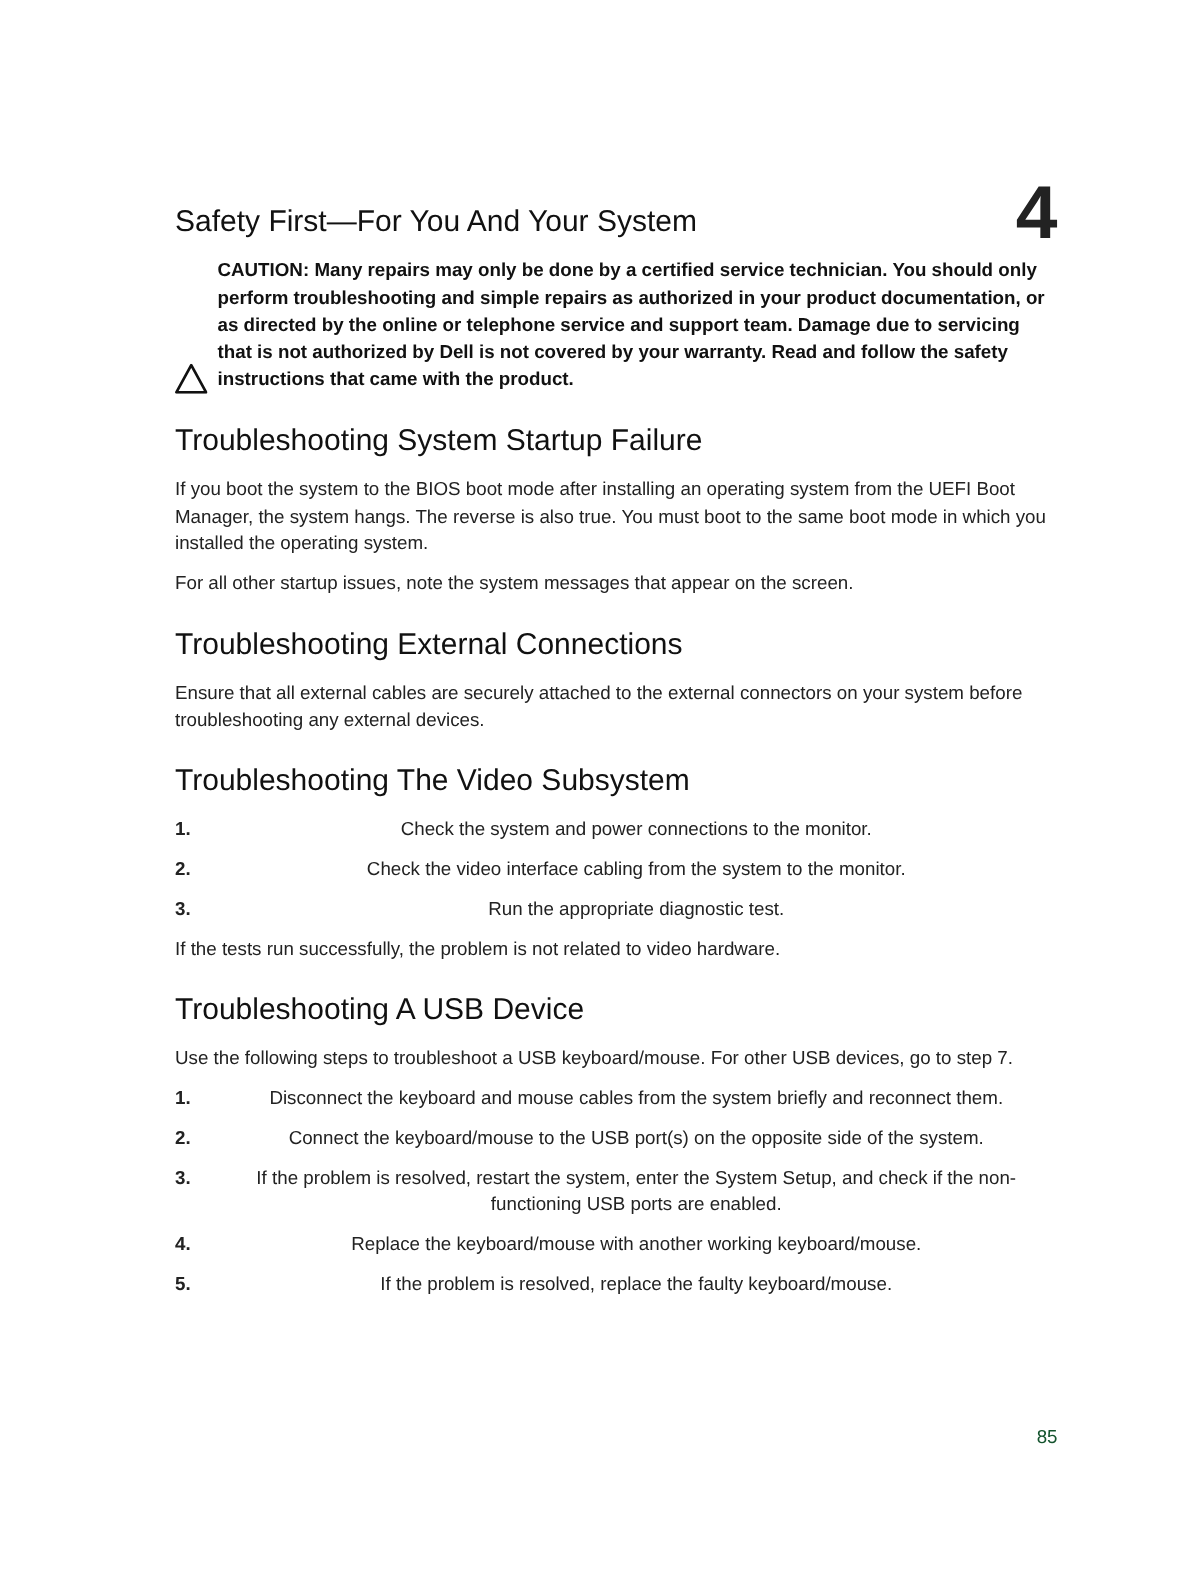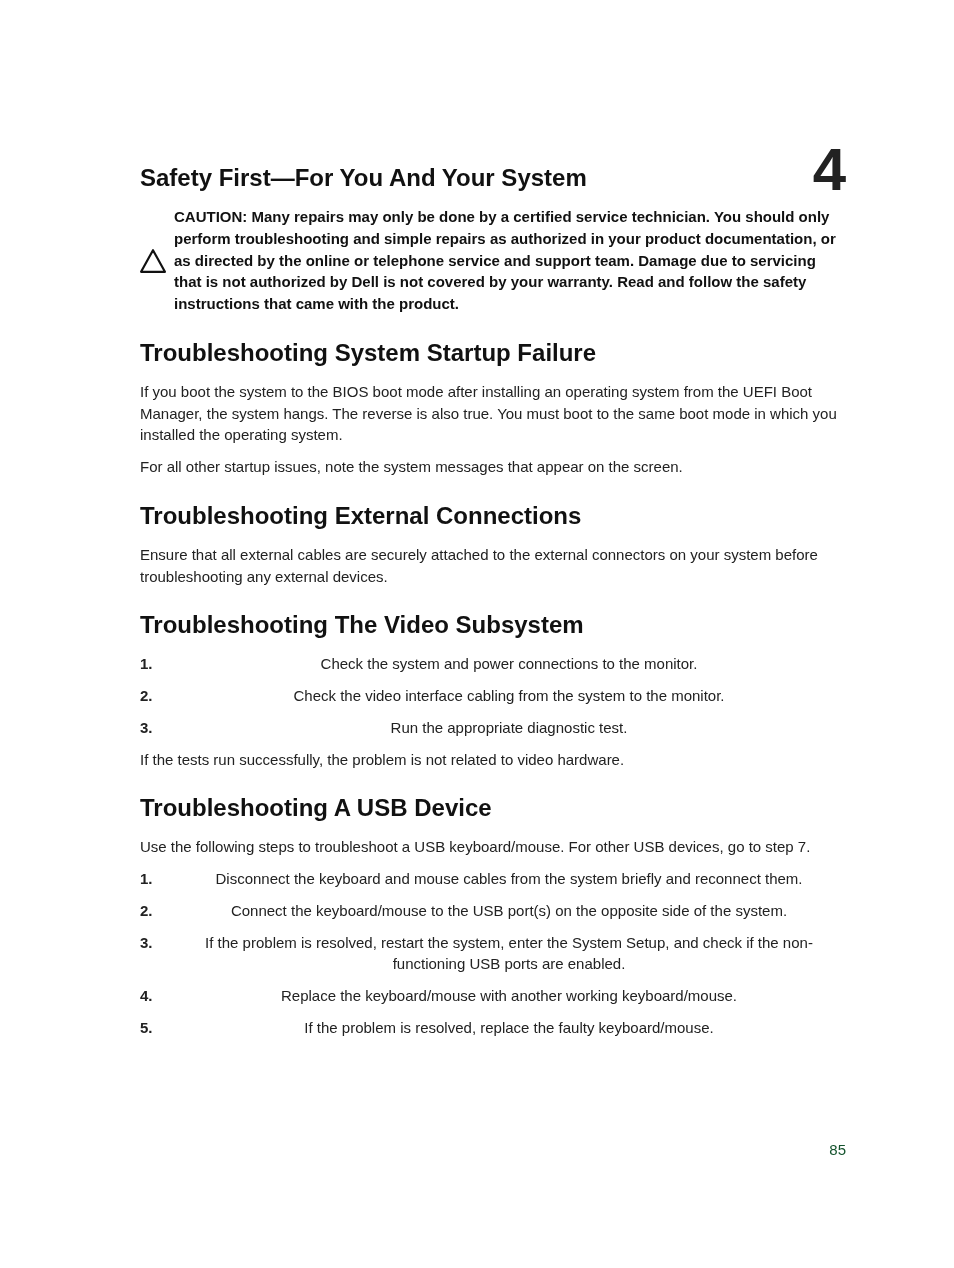--- a/index.html
+++ b/index.html
@@ -26,33 +26,33 @@
     line-height: 1;
   }
   h1 {
     font-size: 35px;
     font-weight: 700;
     margin: 70px 0 18px 0;
     color: #111;
   }
   h2 {
     font-size: 24px;
-    font-weight: 700;
+    font-weight: 400;
     margin: 24px 0 14px 0;
     color: #111;
   }
   p {
     font-size: 15px;
     line-height: 1.45;
     margin: 10px 0;
     color: #222;
   }
   .caution-block {
     display: flex;
-    align-items: center;
+    align-items: flex-end;
     margin: 14px 0 20px 0;
   }
   .caution-icon {
     flex: 0 0 auto;
     width: 26px;
     height: 24px;
     margin-right: 8px;
     margin-top: 2px;
   }
   .caution-text {

